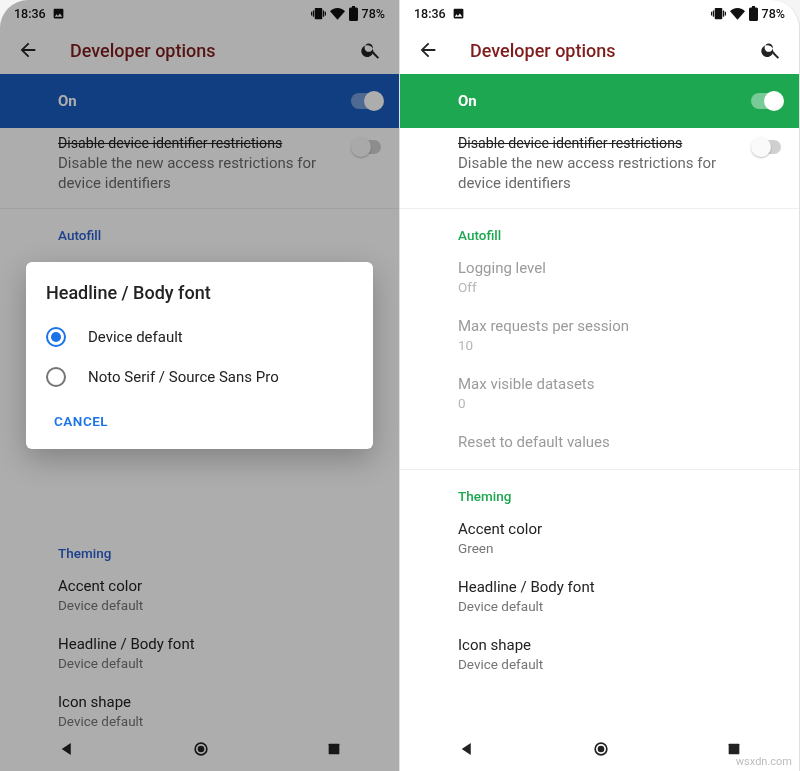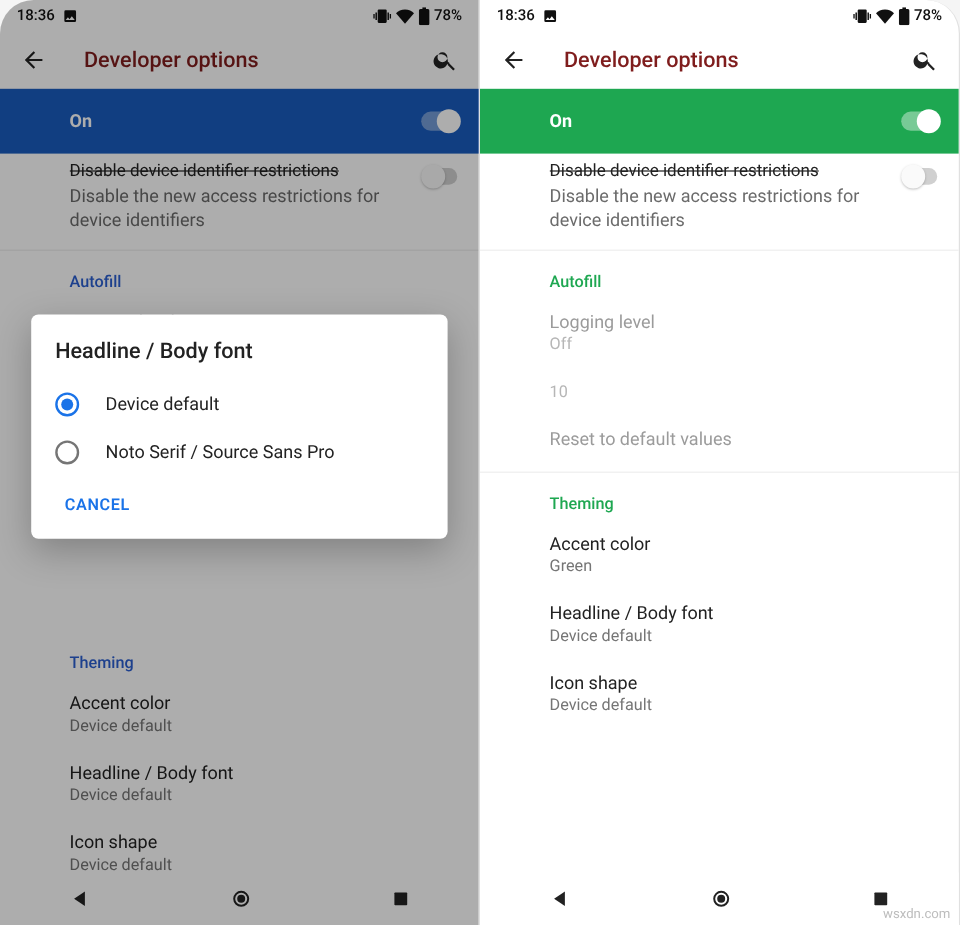--- a/index.html
+++ b/index.html
@@ -313,21 +313,26 @@
       <div class="sub">Disable the new access restrictions for device identifiers</div>
       <span class="switch-off"></span>
     </div>
 
     <div class="section-header green">Autofill</div>
     <div class="setting-item disabled">
       <div class="title">Logging level</div>
       <div class="value">Off</div>
     </div>
     <div class="setting-item disabled">
+      <div class="title">Max requests per session</div>
       <div class="value">10</div>
+    </div>
+    <div class="setting-item disabled">
+      <div class="title">Max visible datasets</div>
+      <div class="value">0</div>
     </div>
     <div class="setting-item single">
       <div class="title">Reset to default values</div>
     </div>
     <div class="divider"></div>
 
     <div class="section-header green">Theming</div>
     <div class="setting-item">
       <div class="title">Accent color</div>
       <div class="value">Green</div>

